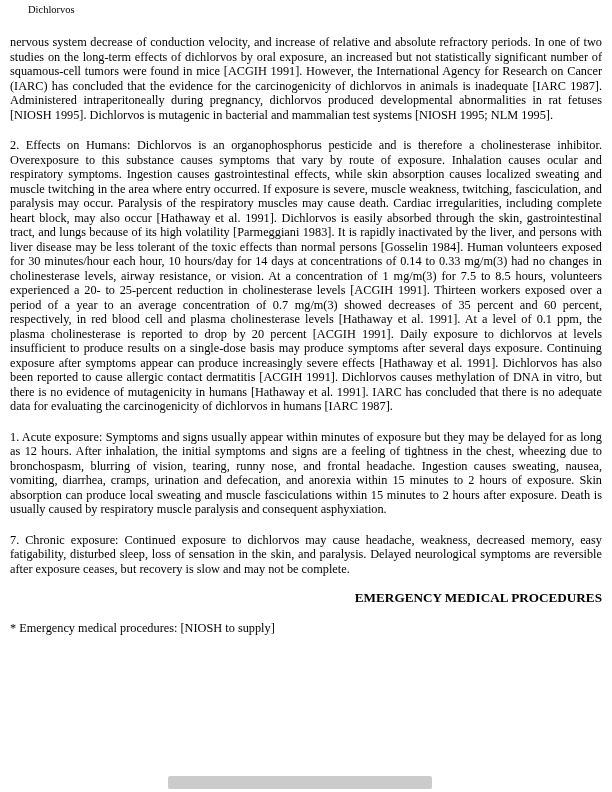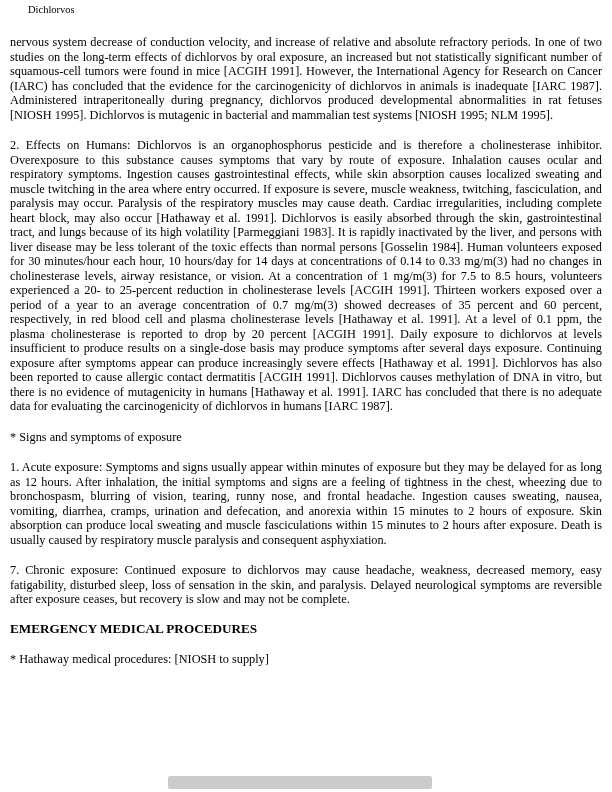--- a/index.html
+++ b/index.html
@@ -34,21 +34,21 @@
     text-align: justify;
   }
   .content p {
     margin: 16px 0 14px 0;
   }
   .content h2 {
     font-size: 13.2px;
     line-height: 15px;
     font-weight: bold;
     margin: 0 0 12px 0;
-    text-align: left;
+    text-align: right;
   }
   .footer {
     position: absolute;
     top: 761px;
     left: 10px;
     font-size: 9.8px;
     line-height: 11px;
     white-space: nowrap;
     margin-top: 32px;
   }
@@ -67,28 +67,27 @@
 
 <div class="page">
 
   <div class="running-header">Dichlorvos</div>
 
   <div class="content">
     <p>nervous system decrease of conduction velocity, and increase of relative and absolute refractory periods. In one of two studies on the long-term effects of dichlorvos by oral exposure, an increased but not statistically significant number of squamous-cell tumors were found in mice [ACGIH 1991]. However, the International Agency for Research on Cancer (IARC) has concluded that the evidence for the carcinogenicity of dichlorvos in animals is inadequate [IARC 1987]. Administered intraperitoneally during pregnancy, dichlorvos produced developmental abnormalities in rat fetuses [NIOSH 1995]. Dichlorvos is mutagenic in bacterial and mammalian test systems [NIOSH 1995; NLM 1995].</p>
 
     <p>2. Effects on Humans: Dichlorvos is an organophosphorus pesticide and is therefore a cholinesterase inhibitor. Overexposure to this substance causes symptoms that vary by route of exposure. Inhalation causes ocular and respiratory symptoms. Ingestion causes gastrointestinal effects, while skin absorption causes localized sweating and muscle twitching in the area where entry occurred. If exposure is severe, muscle weakness, twitching, fasciculation, and paralysis may occur. Paralysis of the respiratory muscles may cause death. Cardiac irregularities, including complete heart block, may also occur [Hathaway et al. 1991]. Dichlorvos is easily absorbed through the skin, gastrointestinal tract, and lungs because of its high volatility [Parmeggiani 1983]. It is rapidly inactivated by the liver, and persons with liver disease may be less tolerant of the toxic effects than normal persons [Gosselin 1984]. Human volunteers exposed for 30 minutes/hour each hour, 10 hours/day for 14 days at concentrations of 0.14 to 0.33 mg/m(3) had no changes in cholinesterase levels, airway resistance, or vision. At a concentration of 1 mg/m(3) for 7.5 to 8.5 hours, volunteers experienced a 20- to 25-percent reduction in cholinesterase levels [ACGIH 1991]. Thirteen workers exposed over a period of a year to an average concentration of 0.7 mg/m(3) showed decreases of 35 percent and 60 percent, respectively, in red blood cell and plasma cholinesterase levels [Hathaway et al. 1991]. At a level of 0.1 ppm, the plasma cholinesterase is reported to drop by 20 percent [ACGIH 1991]. Daily exposure to dichlorvos at levels insufficient to produce results on a single-dose basis may produce symptoms after several days exposure. Continuing exposure after symptoms appear can produce increasingly severe effects [Hathaway et al. 1991]. Dichlorvos has also been reported to cause allergic contact dermatitis [ACGIH 1991]. Dichlorvos causes methylation of DNA in vitro, but there is no evidence of mutagenicity in humans [Hathaway et al. 1991]. IARC has concluded that there is no adequate data for evaluating the carcinogenicity of dichlorvos in humans [IARC 1987].</p>
 
-    <p>* Signs and symptoms of exposure</p>
 
     <p>1. Acute exposure: Symptoms and signs usually appear within minutes of exposure but they may be delayed for as long as 12 hours. After inhalation, the initial symptoms and signs are a feeling of tightness in the chest, wheezing due to bronchospasm, blurring of vision, tearing, runny nose, and frontal headache. Ingestion causes sweating, nausea, vomiting, diarrhea, cramps, urination and defecation, and anorexia within 15 minutes to 2 hours of exposure. Skin absorption can produce local sweating and muscle fasciculations within 15 minutes to 2 hours after exposure. Death is usually caused by respiratory muscle paralysis and consequent asphyxiation.</p>
 
     <p>7. Chronic exposure: Continued exposure to dichlorvos may cause headache, weakness, decreased memory, easy fatigability, disturbed sleep, loss of sensation in the skin, and paralysis. Delayed neurological symptoms are reversible after exposure ceases, but recovery is slow and may not be complete.</p>
 
     <h2>EMERGENCY MEDICAL PROCEDURES</h2>
 
-    <p>* Hathaway medical procedures: [NIOSH to supply]</p>
+    <p>* Emergency medical procedures: [NIOSH to supply]</p>
   </div>
 
   <div class="footer">http://www.osha-slc.gov/SLTC/healthguidelines/dichlorvos/recognition.html (4 of 12) [9/19/2000 3:23:48 PM]</div>
 
   <div class="bottom-bar"></div>
 
 </div>
 
 </body></html>

